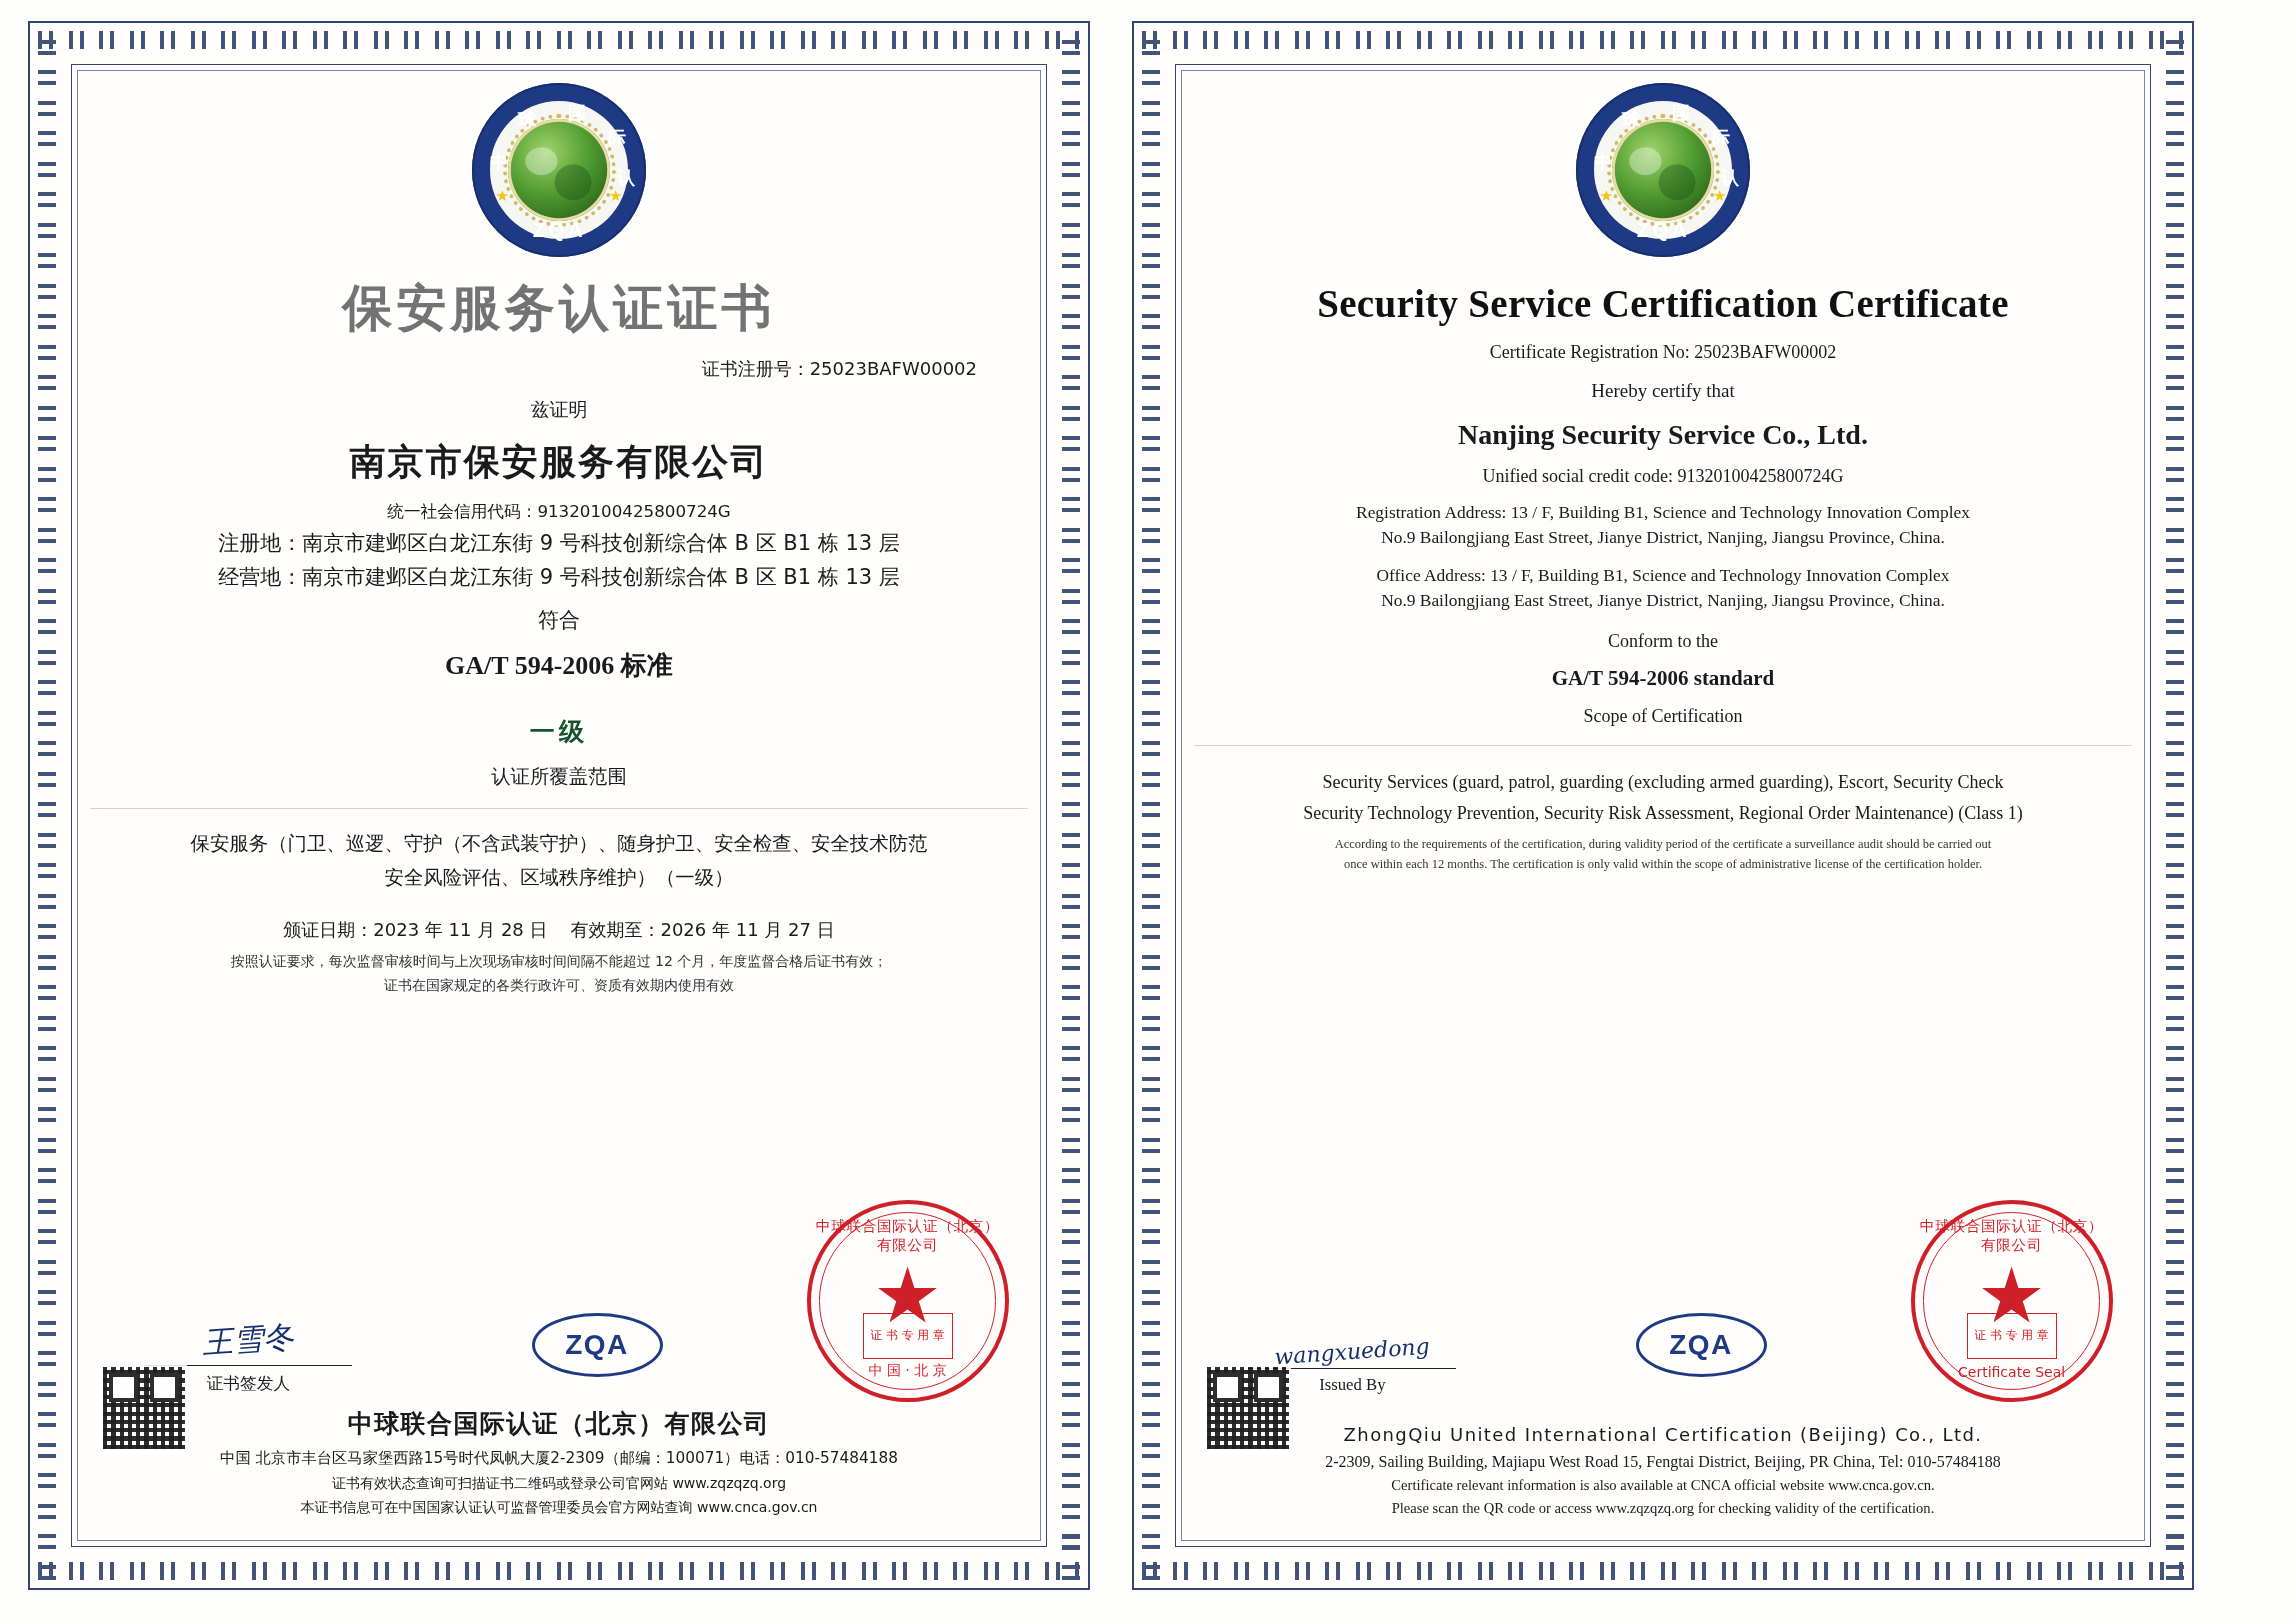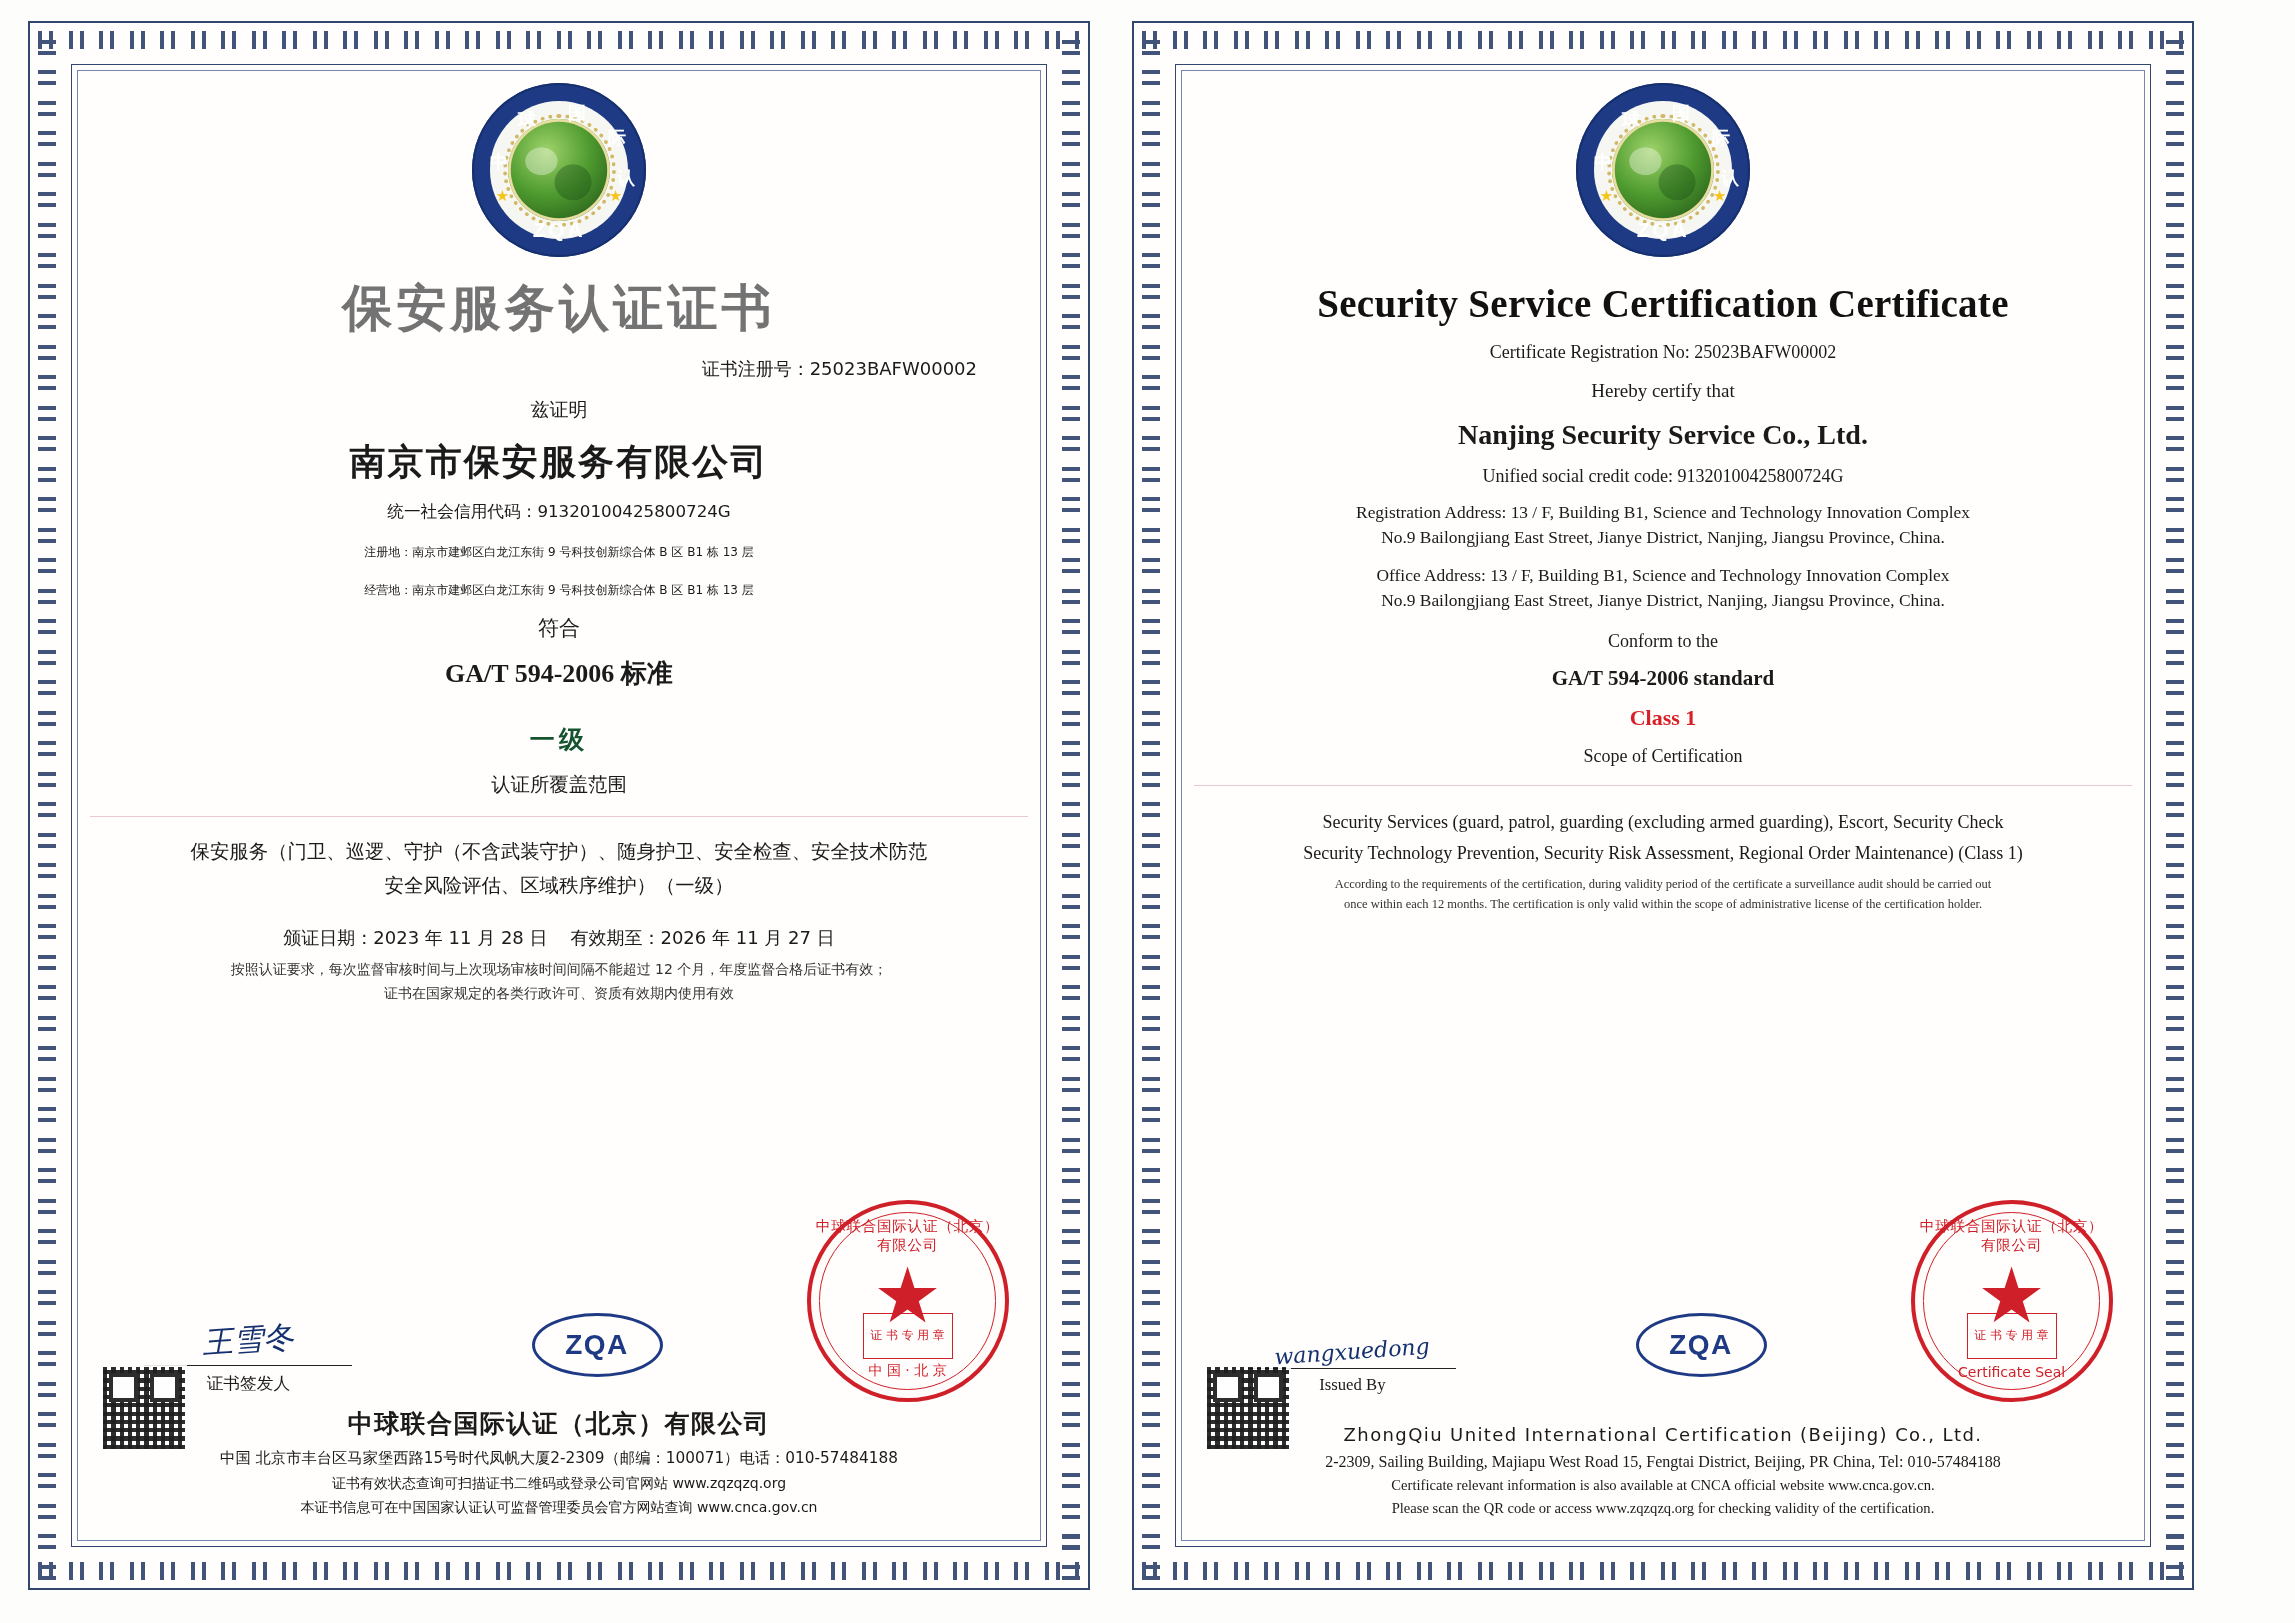--- a/index.html
+++ b/index.html
@@ -142,21 +142,21 @@
   .hereby-en{font-size:19px;margin-top:16.7px;}
   .company-cn{
     font-family:"DejaVu Sans", sans-serif;
     font-size:36px;font-weight:bold;margin-top:15.3px;letter-spacing:2.1px;
   }
   .company-en{
     font-size:28px;font-weight:bold;margin-top:16.7px;
   }
   .credit{font-size:16.7px;margin-top:12.5px;font-family:"DejaVu Sans",sans-serif;}
   .credit-en{font-size:18px;margin-top:15.3px;}
-  .addr{font-size:12px;margin-top:21px;font-family:"DejaVu Sans",sans-serif;}
+  .addr{font-size:21px;margin-top:6px;font-family:"DejaVu Sans",sans-serif;}
   .addr-en{font-size:17.4px;margin-top:12.5px;line-height:1.45;}
   .addr-en .lbl{font-weight:normal;}
   .conform{font-size:21px;margin-top:15.3px;font-family:"DejaVu Sans",sans-serif;}
   .conform-en{font-size:18px;margin-top:18px;}
   .standard{
     font-size:26px;font-weight:bold;margin-top:14px;
     font-family:"Liberation Serif", serif;
   }
   .standard-en{font-size:21px;font-weight:bold;margin-top:14px;}
   .grade{
@@ -415,21 +415,20 @@
       <div class="addr-en">
         <div>
           <span class="lbl">Office Address:</span>
           <span>13 / F, Building B1, Science and Technology Innovation Complex</span>
         </div>
         <div>No.9 Bailongjiang East Street, Jianye District, Nanjing, Jiangsu Province, China.</div>
       </div>
 
       <div class="conform-en">Conform to the</div>
       <div class="standard-en">GA/T 594-2006 standard</div>
-      <div class="grade-en">Class 1</div>
       <div class="scope-h-en">Scope of Certification</div>
 
       <div class="divider"></div>
 
       <div class="scope-body-en">
         <div>Security Services (guard, patrol, guarding (excluding armed guarding), Escort, Security Check</div>
         <div>Security Technology Prevention, Security Risk Assessment, Regional Order Maintenance) (Class 1)</div>
       </div>
 
 

